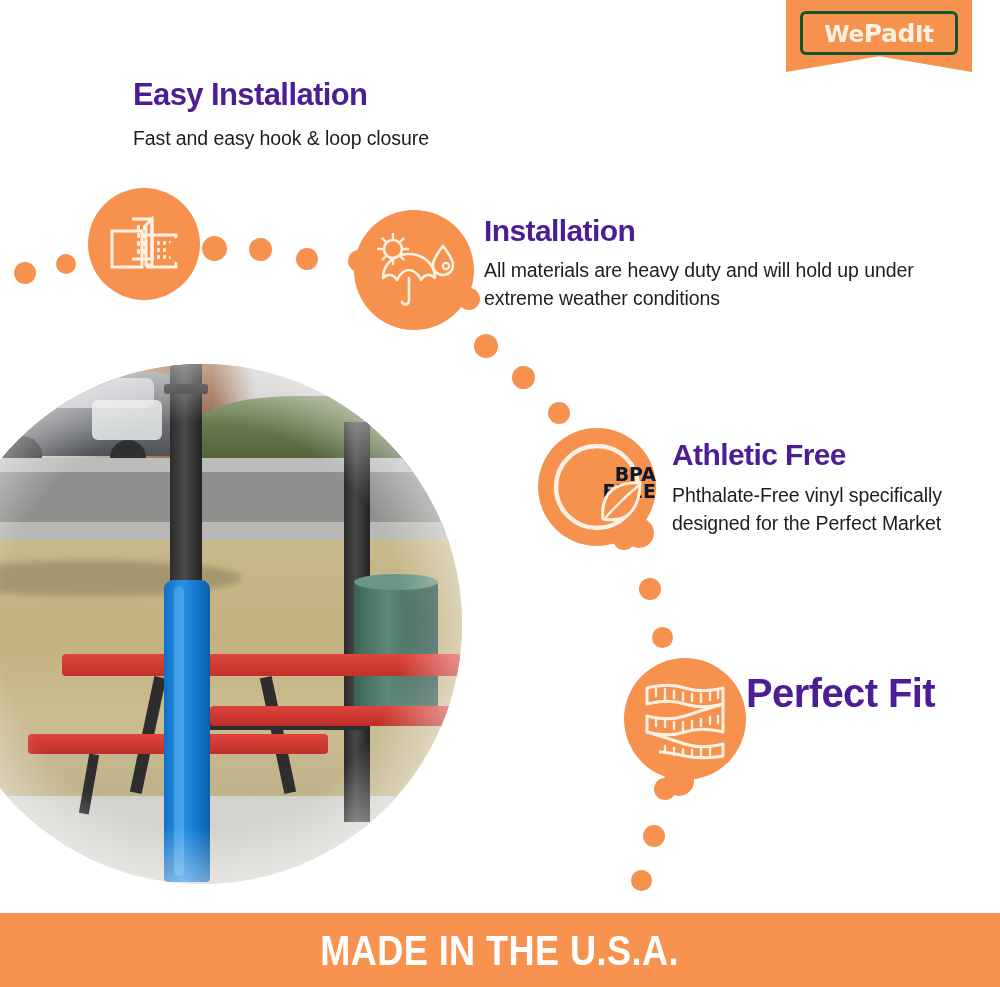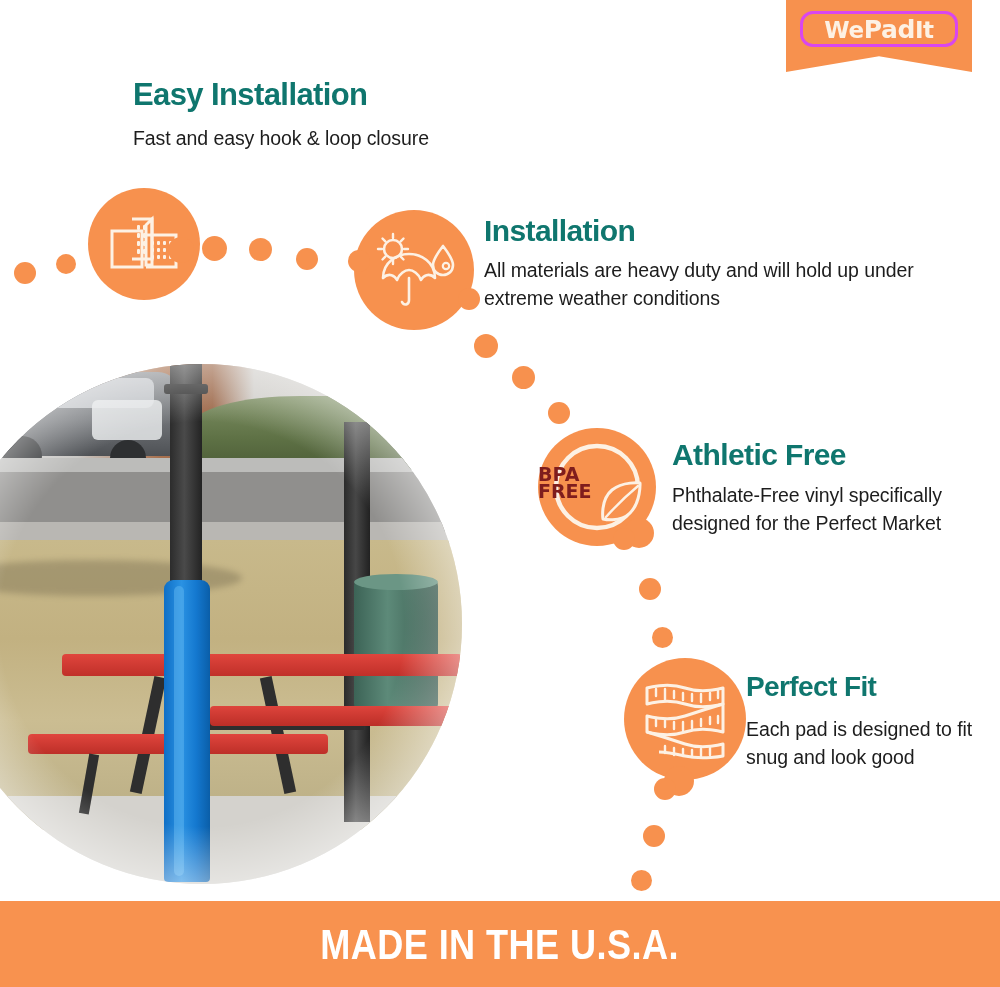--- a/index.html
+++ b/index.html
@@ -31,23 +31,23 @@
     inset: 0;
     background: #f7914e;
     -webkit-clip-path: polygon(0 0, 100% 0, 100% 100%, 50% 78%, 0 100%);
     clip-path: polygon(0 0, 100% 0, 100% 100%, 50% 78%, 0 100%);
   }
   .logo-outline {
     position: absolute;
     left: 14px;
     top: 11px;
     right: 14px;
-    height: 36px;
-    border: 3px solid #d946ef;
-    border-radius: 13px;
+    height: 44px;
+    border: 3px solid #14532d;
+    border-radius: 6px;
     box-sizing: border-box;
     display: flex;
     align-items: center;
     justify-content: center;
   }
   .logo-text {
     color: #fdf1e4;
     font-size: 23px;
     letter-spacing: -0.4px;
     line-height: 1;
@@ -55,21 +55,21 @@
     font-family: "DejaVu Sans", sans-serif;
   }
   .logo-text .lt-we,
   .logo-text .lt-it { font-weight: 600; }
   .logo-text .lt-pad { font-weight: 700; font-size: 25px; }
 
   
   .feat-title {
     position: absolute;
     font-weight: bold;
-    color: #0f766e;
+    color: #4c1d95;
     letter-spacing: -0.6px;
     line-height: 1.05;
     white-space: nowrap;
   }
   .feat-body {
     position: absolute;
     color: #1d1d1d;
     font-size: 19.5px;
     line-height: 1.42;
     letter-spacing: -0.1px;
@@ -77,21 +77,21 @@
 
   #t-easy  { left: 133px; top: 79px;  font-size: 31px; }
   #b-easy  { left: 133px; top: 125px; width: 420px; }
 
   #t-weather { left: 484px; top: 215px; font-size: 30px; }
   #b-weather { left: 484px; top: 257px; width: 430px; }
 
   #t-phth  { left: 672px; top: 439px; font-size: 30px; }
   #b-phth  { left: 672px; top: 482px; width: 270px; }
 
-  #t-fit   { left: 746px; top: 672px; font-size: 28px; }
+  #t-fit   { left: 746px; top: 672px; font-size: 40px; }
   #b-fit   { left: 746px; top: 716px; width: 235px; }
 
   
   .icon-circle {
     position: absolute;
     border-radius: 50%;
     background: #f7914e;
     display: flex;
     align-items: center;
     justify-content: center;
@@ -105,25 +105,25 @@
 
   
   .lobe {
     position: absolute;
     border-radius: 50%;
     background: #f7914e;
   }
 
   .bpa-text {
     position: absolute;
-    color: #7f1d1d;
+    color: #0f172a;
     font-weight: bold;
     font-size: 19px;
     line-height: 0.92;
-    text-align: left;
+    text-align: right;
     letter-spacing: 0px;
     font-family: "DejaVu Sans", sans-serif;
     left: 0; right: 0;
     top: 38px;
   }
 
   
   .dot {
     position: absolute;
     border-radius: 50%;
@@ -189,21 +189,21 @@
   
   #ph-vig  { left:0; top:0; width:520px; height:520px;
              background: radial-gradient(circle at 50% 50%, rgba(255,255,255,0) 55%, rgba(255,255,255,.55) 76%, rgba(255,255,255,.96) 95%); }
 
   
   #made-banner {
     position: absolute;
     left: 0;
     bottom: 0;
     width: 1000px;
-    height: 86px;
+    height: 74px;
     background: #f8924f;
     display: flex;
     align-items: center;
     justify-content: center;
   }
   #made-text {
     color: #ffffff;
     font-weight: bold;
     font-size: 43px;
     letter-spacing: 0.5px;
@@ -303,21 +303,20 @@
     </div>
     <span style="position:absolute; left:60px; top:52px;">
       <svg width="46" height="44" viewBox="0 0 46 44" fill="none">
         <path d="M5 39 C5 39 2 20 14 10 C25 1 42 3 42 3 C42 3 43 22 32 33 C22 43 5 39 5 39 Z" fill="#F7914E" stroke="#FDF1E4" stroke-width="3" stroke-linejoin="round"></path>
         <path d="M8 37 C16 28 28 16 40 6" stroke="#FDF1E4" stroke-width="2.4" stroke-linecap="round"></path>
       </svg>
     </span>
   </div>
 
   <div class="feat-title" id="t-fit">Perfect Fit</div>
-  <div class="feat-body" id="b-fit">Each pad is designed to fit snug and look good</div>
 
   <div class="icon-circle" id="ic-fit">
     <div class="lobe" style="left:40px; top:108px; width:30px; height:30px;"></div>
     <span>
       <svg width="92" height="86" viewBox="0 0 92 86" fill="none">
         <path d="M8 12 C8 12 28 6 46 12 C64 18 84 12 84 12 L84 28 C84 28 64 34 46 28 C28 22 8 28 8 28 Z" stroke="#FDF1E4" stroke-width="3" fill="none" stroke-linejoin="round"></path>
         <path d="M84 28 C84 28 64 34 46 40 C28 46 8 40 8 40 L8 56 C8 56 28 62 46 56 C64 50 84 56 84 56 Z" stroke="#FDF1E4" stroke-width="3" fill="none" stroke-linejoin="round"></path>
         <path d="M8 56 C8 56 28 62 46 68 C64 74 84 68 84 68 L84 80 C84 80 64 84 46 80 C28 76 20 76 20 76" stroke="#FDF1E4" stroke-width="3" fill="none" stroke-linejoin="round"></path>
         <g stroke="#FDF1E4" stroke-width="2.4" stroke-linecap="round">
           <path d="M17 13 V20"></path>

